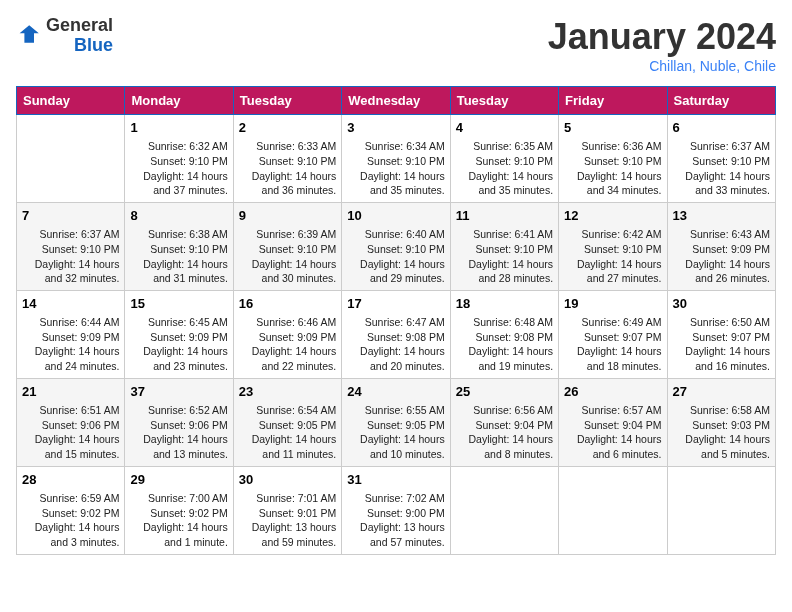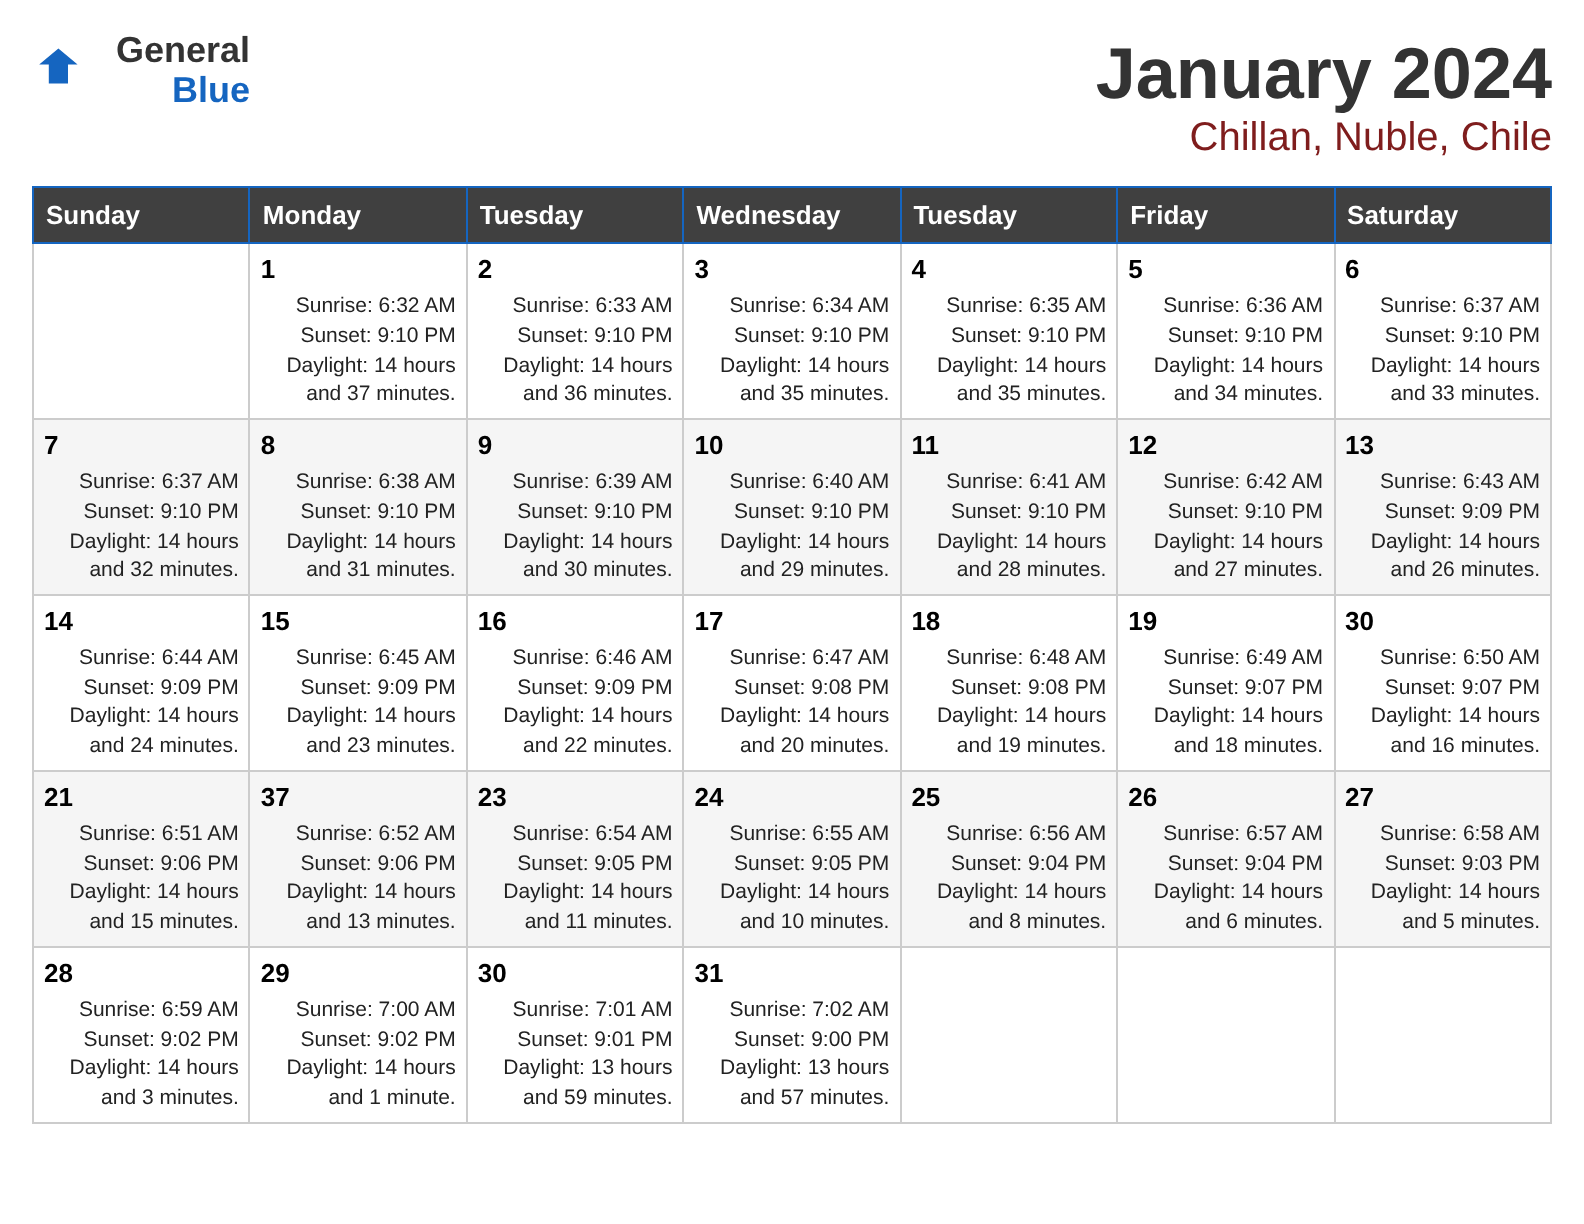--- a/index.html
+++ b/index.html
@@ -12,48 +12,47 @@
     }
     .header {
       display: flex;
       justify-content: space-between;
       align-items: flex-start;
       margin-bottom: 12px;
     }
     .logo {
       display: flex;
       align-items: center;
-      gap: 12px;
     }
     .logo-general { color: #333; }
     .logo-blue { color: #1565c0; }
     .logo-icon {
       width: 24px;
       height: 24px;
       margin-left: 2px;
     }
     .title-block {
       text-align: right;
     }
     .calendar-title {
       font-size: 36px;
       font-weight: bold;
       color: #333;
     }
     .calendar-subtitle {
-      font-size: 20px;
-      color: #7f1d1d;
+      font-size: 14px;
+      color: #3b82f6;
     }
     .calendar {
       width: 100%;
       border-collapse: collapse;
       font-size: 11px;
     }
     .calendar thead th {
-      background: #404040;
+      background: #be185d;
       color: #fff;
       text-align: left;
       padding: 6px 6px;
       font-size: 13px;
       font-weight: bold;
       border: 1px solid #1565c0;
     }
     .calendar tbody td {
       border: 1px solid #ccc;
       vertical-align: top;

